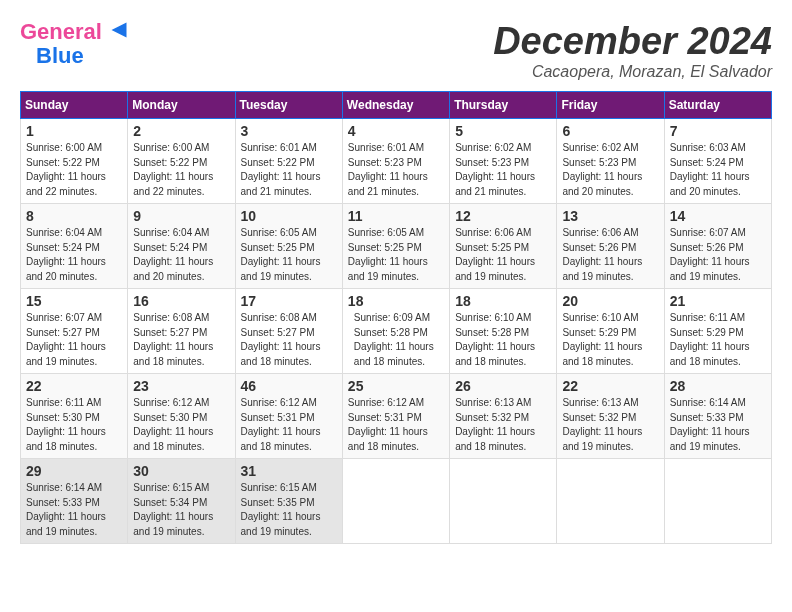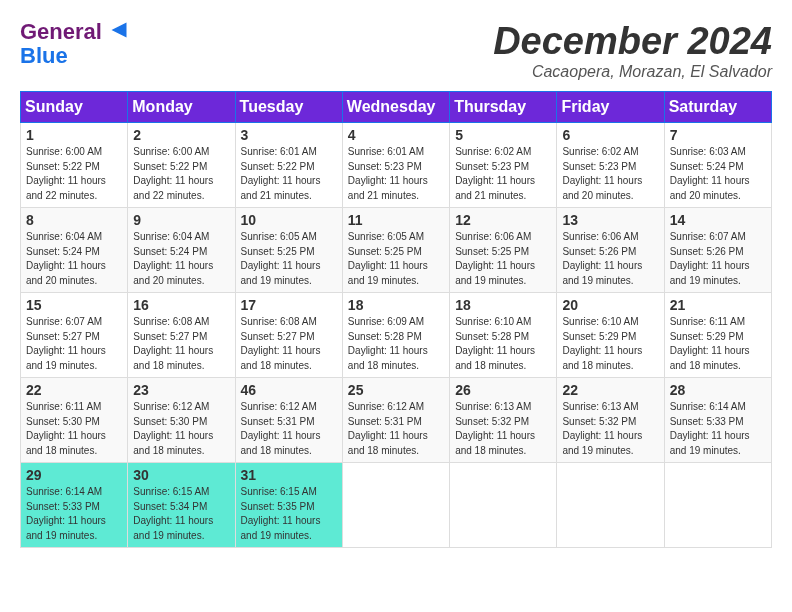--- a/index.html
+++ b/index.html
@@ -20,21 +20,21 @@
       display: flex;
       align-items: center;
     }
     .logo-text {
       font-size: 22px;
       font-weight: bold;
       color: #333;
       line-height: 1.1;
     }
     .logo-text span {
-      color: #701a75;
+      color: #ec4899;
     }
     .logo-icon {
       width: 18px;
       height: 18px;
       margin-left: 2px;
     }
     .title-area {
       text-align: right;
       font-style: italic;
     }
@@ -46,25 +46,25 @@
     .subtitle {
       font-size: 16px;
       color: #555;
     }
     .calendar {
       width: 100%;
       border-collapse: collapse;
       font-size: 11px;
     }
     .calendar th {
-      background-color: #6d28d9;
+      background-color: #701a75;
       color: #fff;
       padding: 6px 4px;
       text-align: left;
-      font-size: 16px;
+      font-size: 12px;
       font-weight: bold;
       border: 1px solid #1a73e8;
     }
     .calendar td {
       border: 1px solid #ddd;
       vertical-align: top;
       padding: 4px 5px;
       width: 107px;
       min-height: 80px;
       background: #fff;
@@ -81,39 +81,39 @@
     }
     .day-info {
       font-size: 10px;
       color: #333;
       line-height: 1.45;
     }
     .empty-cell {
       background: #fff !important;
     }
     .calendar tbody tr:last-child td {
-      background: #5eead4;
+      background: #e5e5e5;
     }
   </style>
 </head>
 <body>
 
 <div class="header-area">
   <div class="logo">
     <div>
       <div style="display:flex;align-items:center;">
         <span class="logo-text">
           <span>General</span>
           <svg class="logo-icon" viewBox="0 0 24 24" fill="#1a73e8" xmlns="http://www.w3.org/2000/svg">
             <polygon points="2,12 22,2 22,22"></polygon>
           </svg>
         </span>
       </div>
       <div style="display:flex;align-items:center;">
-        <span class="logo-text" style="color:#1a73e8;font-size:22px;font-weight:bold;">Blue</span>
+        <span class="logo-text" style="color:#1a73e8;font-size:22px;font-weight:bold;margin-left:16px;">Blue</span>
       </div>
     </div>
   </div>
   <div class="title-area">
     <div class="month-title">December 2024</div>
     <div class="subtitle">Cacaopera, Morazan, El Salvador</div>
   </div>
 </div>
 
 <table class="calendar">
@@ -248,21 +248,21 @@
         </td>
         <td>
           <span class="day-num">17</span>
           <div class="day-info" style="white-space: pre-line;">Sunrise: 6:08 AM
 Sunset: 5:27 PM
 Daylight: 11 hours
 and 18 minutes.</div>
         </td>
         <td>
           <span class="day-num">18</span>
-          <div class="day-info" style="white-space: pre-line;">Sunrise: 6:09 AM
+          <div class="day-info" style="white-space: pre-line; margin-left: 6px;">Sunrise: 6:09 AM
 Sunset: 5:28 PM
 Daylight: 11 hours
 and 18 minutes.</div>
         </td>
         <td>
           <span class="day-num">18</span>
           <div class="day-info" style="white-space: pre-line;">Sunrise: 6:10 AM
 Sunset: 5:28 PM
 Daylight: 11 hours
 and 18 minutes.</div>

